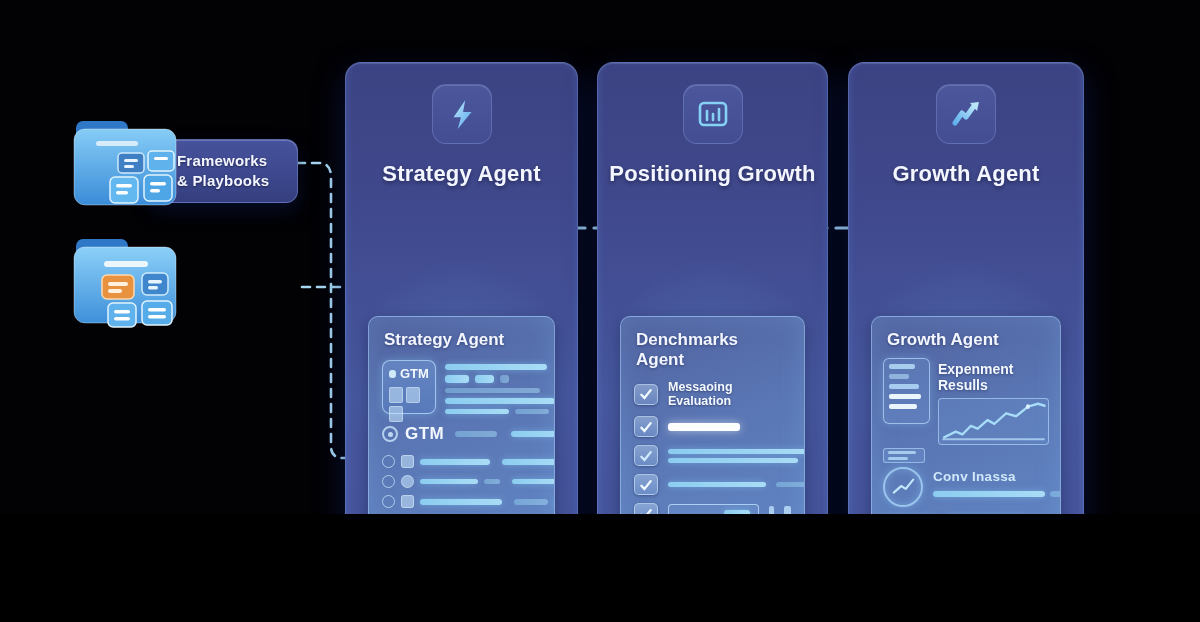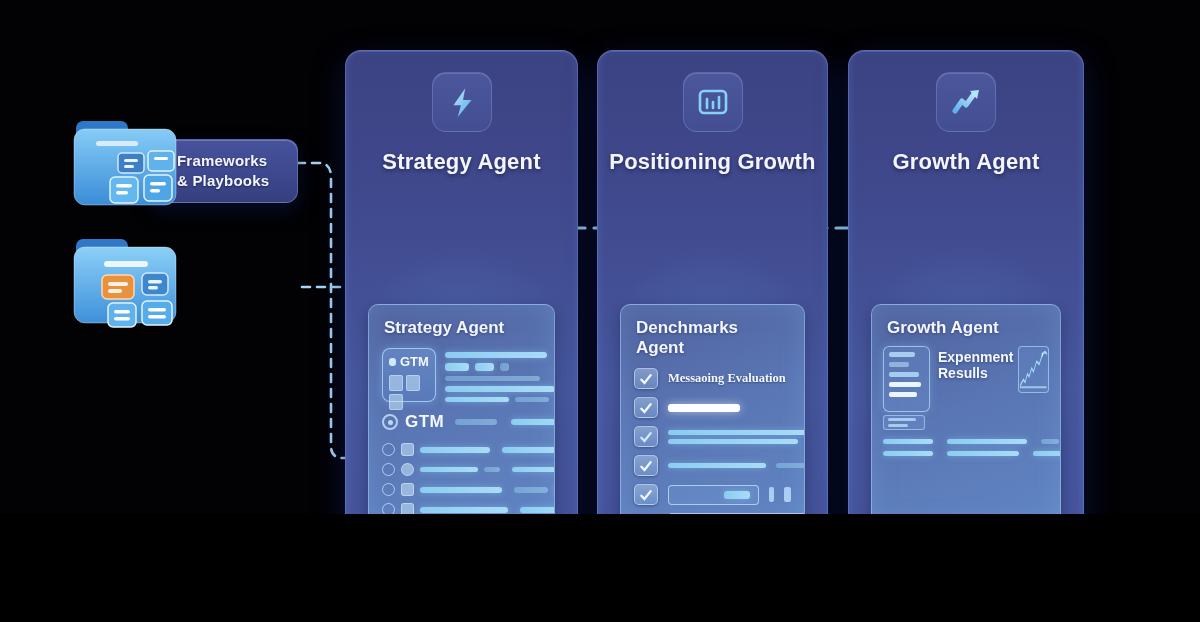--- a/index.html
+++ b/index.html
@@ -11,21 +11,21 @@
   .source{position:absolute;width:250px;height:100px;}
   .src-label{position:absolute;left:84px;top:26px;width:148px;height:64px;border-radius:12px;
     background:linear-gradient(180deg,#46529b 0%,#3d488e 55%,#353f7e 100%);
     border:1px solid rgba(150,175,240,.35);box-shadow:0 8px 18px rgba(10,20,60,.55),inset 0 1px 0 rgba(255,255,255,.22);
     display:flex;flex-direction:column;justify-content:center;padding-left:26px;box-sizing:border-box;}
   .src-label span{font-size:15px;font-weight:bold;line-height:20px;letter-spacing:.2px;
     text-shadow:0 1px 2px rgba(0,0,25,.5);}
   .folder{position:absolute;left:0;top:0;width:132px;height:104px;}
 
   
-  .panel{position:absolute;top:50px;height:491px;border-radius:16px;
+  .panel{position:absolute;top:62px;height:491px;border-radius:16px;
     background:linear-gradient(180deg,#3c4383 0%,#40498d 30%,#47579e 68%,#46549c 100%);
     border:1px solid rgba(115,145,215,.45);
     box-shadow:0 12px 30px rgba(15,30,100,.5),inset 0 1px 0 rgba(255,255,255,.12),inset 0 -3px 8px rgba(95,145,230,.28);}
   .panel::before{content:"";position:absolute;inset:0;border-radius:18px;
     background:radial-gradient(ellipse 70% 38% at 50% 66%,rgba(110,170,235,.22),transparent 70%);}
   .panel-1{left:345px;width:231px;}
   .panel-2{left:597px;width:229px;}
   .panel-3{left:848px;width:234px;}
   .panel-icon{position:relative;width:58px;height:58px;margin:21px auto 0;border-radius:14px;
     background:linear-gradient(180deg,rgba(130,155,240,.22),rgba(110,135,225,.12));
@@ -65,42 +65,42 @@
   .ringIcon{width:16px;height:16px;border-radius:50%;border:2px solid rgba(200,230,252,.8);box-sizing:border-box;
     display:flex;align-items:center;justify-content:center;flex:none;}
   .ringIcon::after{content:"";width:5px;height:5px;border-radius:50%;background:rgba(215,240,255,.8);}
   .s-rows{display:flex;flex-direction:column;gap:7px;padding:6px 13px 0;}
   .s-row{display:flex;align-items:center;gap:6px;}
   .chip{width:11px;height:11px;border-radius:3px;background:rgba(200,230,252,.55);border:1px solid rgba(235,248,255,.45);flex:none;}
   .circ{width:13px;height:13px;border-radius:50%;border:1.5px solid rgba(200,230,252,.75);box-sizing:border-box;flex:none;}
   .sp{flex:1;}
 
   
-  .p-rows{display:flex;flex-direction:column;gap:8px;padding:2px 13px 0;font-family:Liberation Serif, serif;}
+  .p-rows{display:flex;flex-direction:column;gap:8px;padding:2px 13px 0;}
   .p-row{display:flex;align-items:center;gap:10px;min-height:21px;}
   .cbx{width:24px;height:21px;border-radius:5px;flex:none;box-sizing:border-box;
     background:linear-gradient(180deg,rgba(205,230,252,.38),rgba(150,190,235,.28));
     border:1px solid rgba(220,240,255,.55);box-shadow:0 1px 3px rgba(10,20,60,.35);
     display:flex;align-items:center;justify-content:center;}
   .check-label{font-size:12.5px;font-weight:bold;color:#f4f9ff;text-shadow:0 1px 2px rgba(10,20,60,.45);}
   .stack{display:flex;flex-direction:column;gap:4px;}
   .inputBox{width:116px;height:20px;border-radius:4px;border:1.5px solid rgba(190,225,252,.8);box-sizing:border-box;
     background:rgba(120,165,220,.25);display:flex;align-items:center;justify-content:flex-end;padding:0 8px;}
   .tick{width:5px;height:15px;border-radius:2px;background:rgba(190,225,252,.8);flex:none;}
   .bigBar{width:150px;height:15px;border-radius:4px;border:1px solid rgba(200,230,252,.7);box-sizing:border-box;
     background:rgba(125,170,225,.3);display:flex;align-items:center;padding:0 4px;}
   .segRow{display:flex;gap:5px;}
 
   
   .g-top{display:flex;gap:8px;padding:0 11px;}
   .widget{width:47px;height:66px;border-radius:6px;flex:none;box-sizing:border-box;
     border:1.5px solid rgba(185,220,252,.7);background:rgba(115,160,220,.25);
     padding:5px 5px;display:flex;flex-direction:column;gap:5px;box-shadow:0 0 8px rgba(130,200,245,.35);}
   .widget i{display:block;height:5px;border-radius:2px;background:rgba(185,225,252,.8);}
-  .g-right{flex:1;display:flex;flex-direction:row;gap:5px;}
+  .g-right{flex:1;display:flex;flex-direction:column;gap:5px;}
   .g-head{font-size:14px;font-weight:bold;color:#f4f9ff;text-shadow:0 1px 3px rgba(10,20,60,.45);padding-top:3px;}
   .chartBox{height:47px;border-radius:4px;border:1.5px solid rgba(180,218,250,.65);box-sizing:border-box;
     background:rgba(110,155,215,.22);overflow:hidden;}
   .g-mid{padding:3px 11px 0;display:flex;}
   .tinyWidget{width:42px;height:15px;border-radius:3px;border:1px solid rgba(185,220,252,.6);
     background:rgba(120,165,225,.25);display:flex;flex-direction:column;justify-content:center;gap:3px;padding:0 4px;box-sizing:border-box;}
   .tinyWidget i{display:block;height:3px;border-radius:2px;background:rgba(190,228,252,.75);}
   .g-metric{display:flex;gap:10px;align-items:flex-start;padding:4px 11px 0;}
   .orb{width:40px;height:40px;border-radius:50%;flex:none;box-sizing:border-box;border:2.5px solid rgba(170,215,250,.8);
     box-shadow:0 0 10px rgba(130,200,245,.45),inset 0 0 8px rgba(140,200,245,.4);
@@ -398,20 +398,34 @@
             </svg>
           </div>
         </div>
       </div>
       <div class="g-mid">
         <div class="tinyWidget">
             <i style="width:28px"></i>
             <i style="width:20px"></i>
           </div>
       </div>
+      <div class="g-metric">
+        <div class="orb">
+          <svg viewBox="0 0 28 28" width="26" height="26">
+            <path d="M4 20 L12 13 L17 16 L25 6" fill="none" stroke="#bfe6fb" stroke-width="2.4" stroke-linecap="round" stroke-linejoin="round"></path>
+          </svg>
+        </div>
+        <div class="metric-col">
+          <span class="metric-label">Conv Inassa</span>
+          <span class="segRow">
+            <span class="b" style="width:112px"></span>
+            <span class="b dim" style="width:36px"></span>
+          </span>
+        </div>
+      </div>
       <div class="g-table">
         <div class="g-tr">
           <span class="b thin" style="width:50px"></span>
             <span class="b thin" style="width:80px"></span>
             <span class="b thin dim" style="width:18px"></span>
         </div>
         <div class="g-tr">
           <span class="b thin" style="width:50px"></span>
             <span class="b thin" style="width:72px"></span>
             <span class="b thin" style="width:44px"></span>

